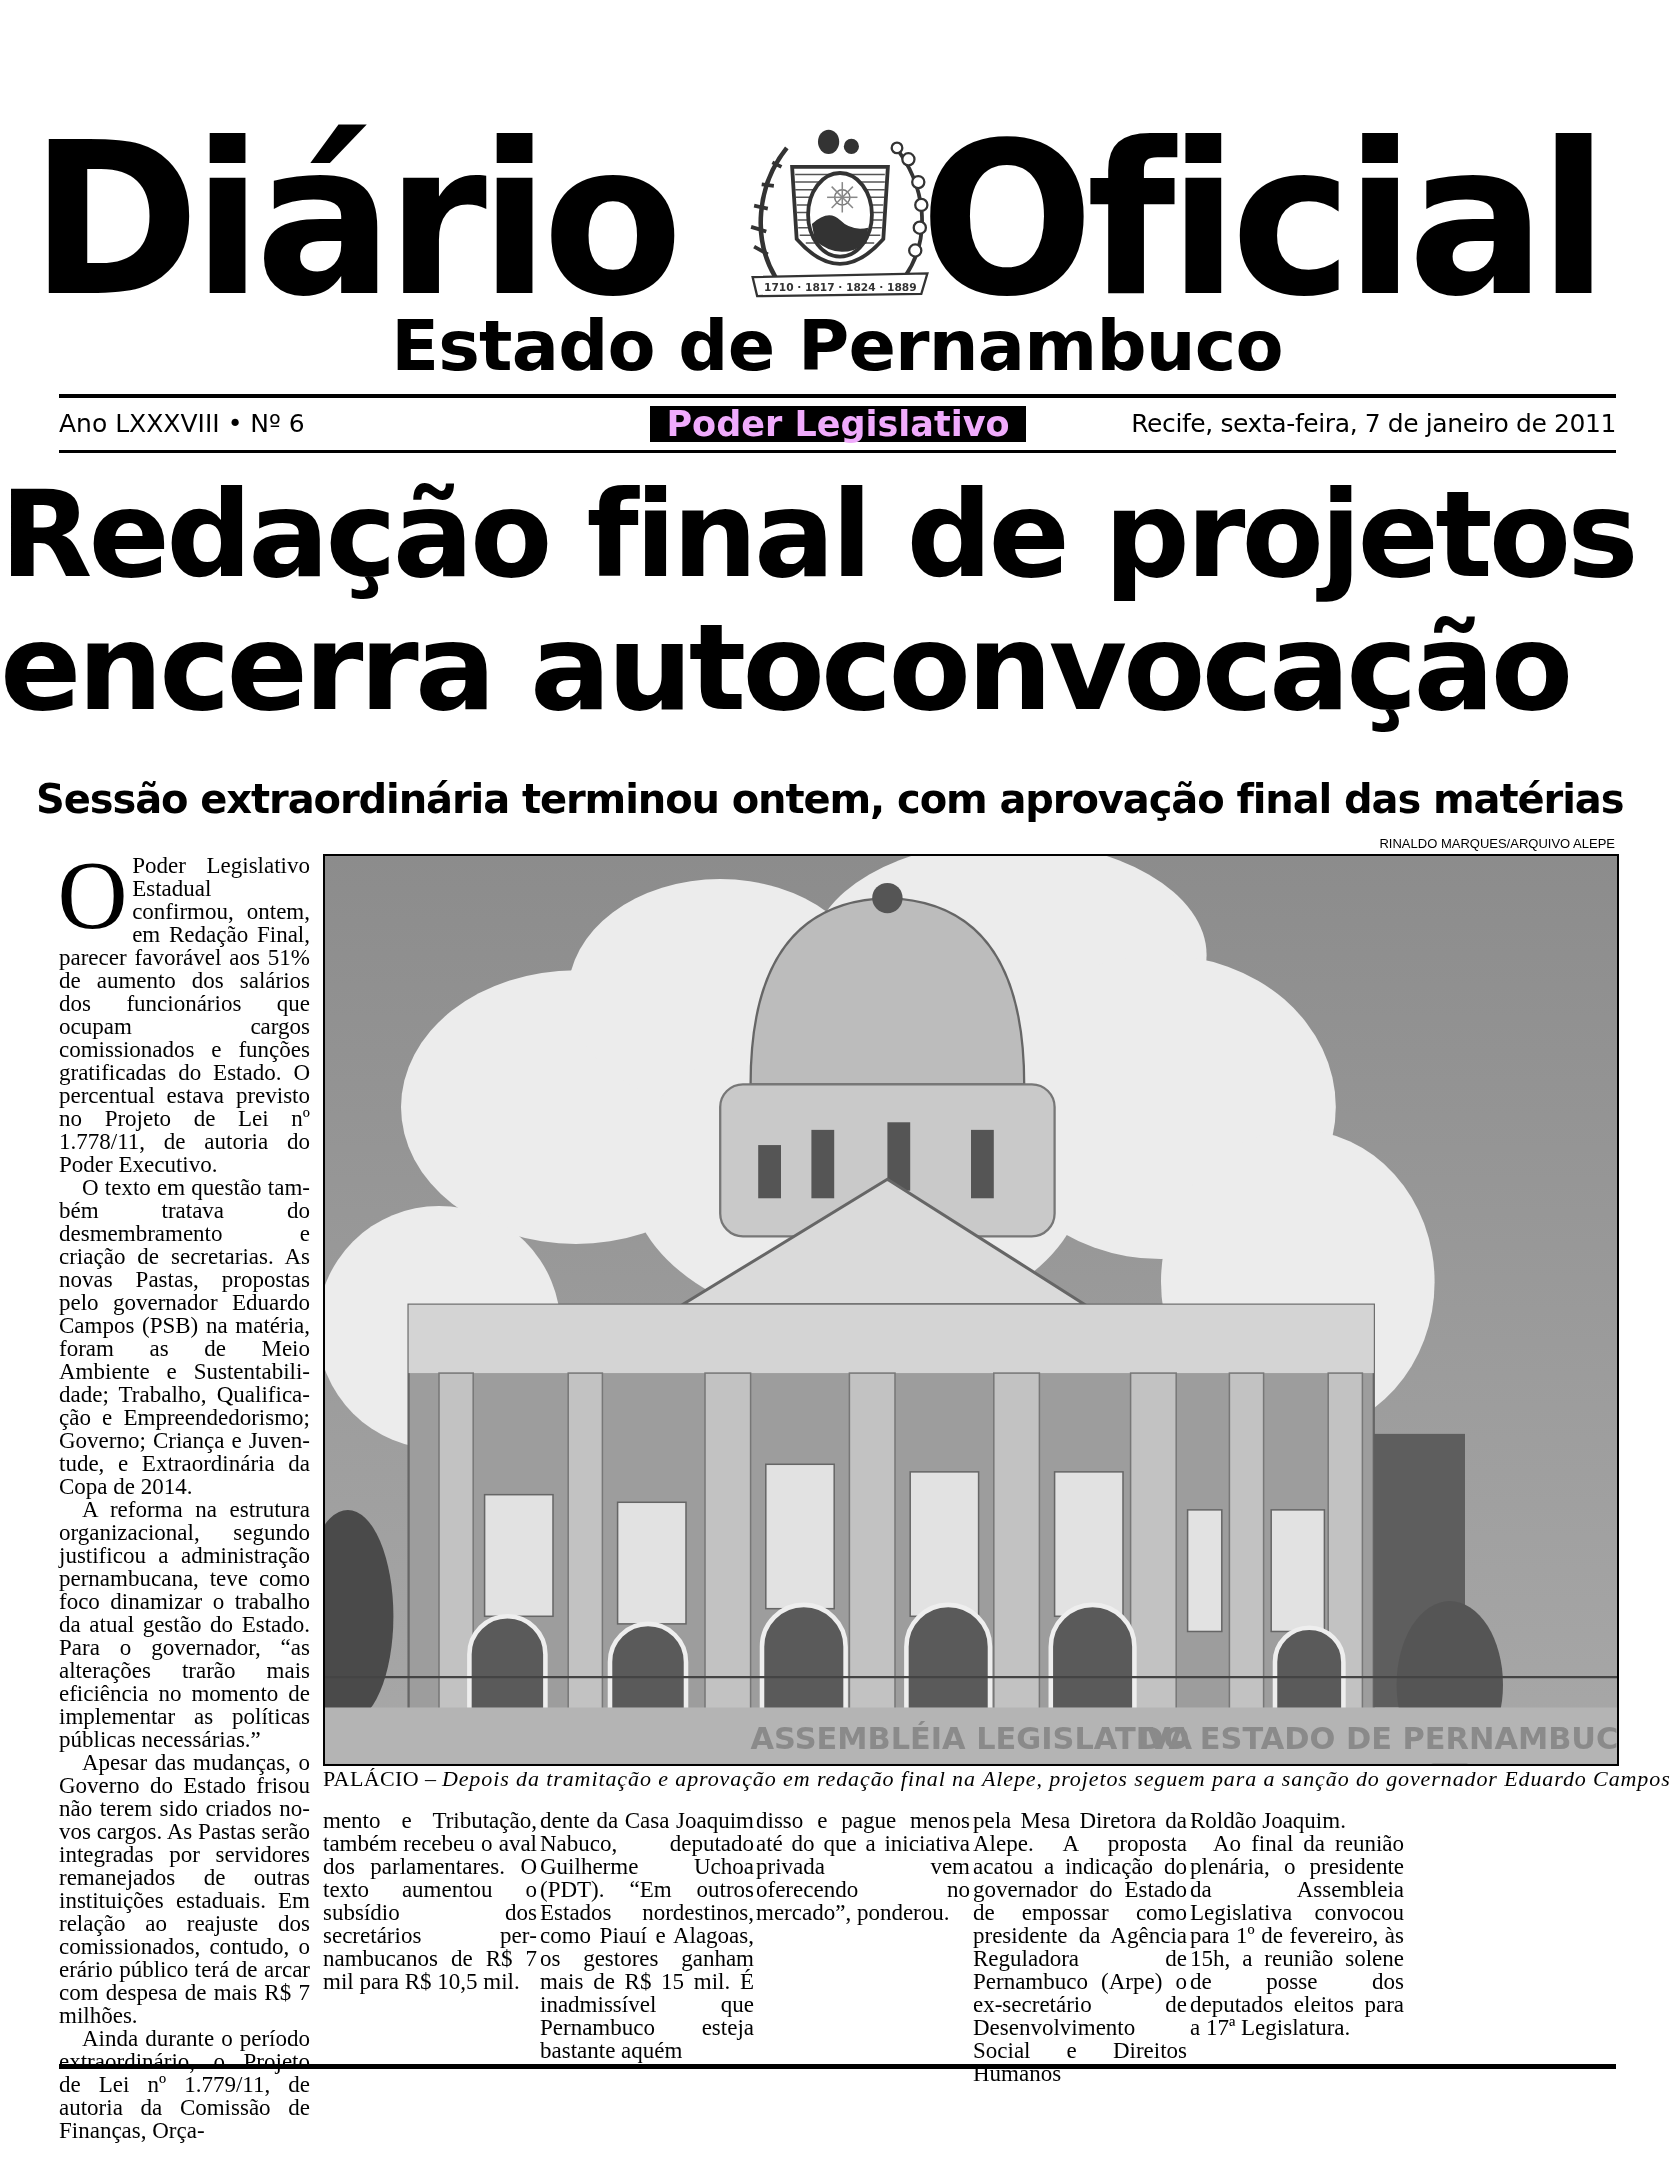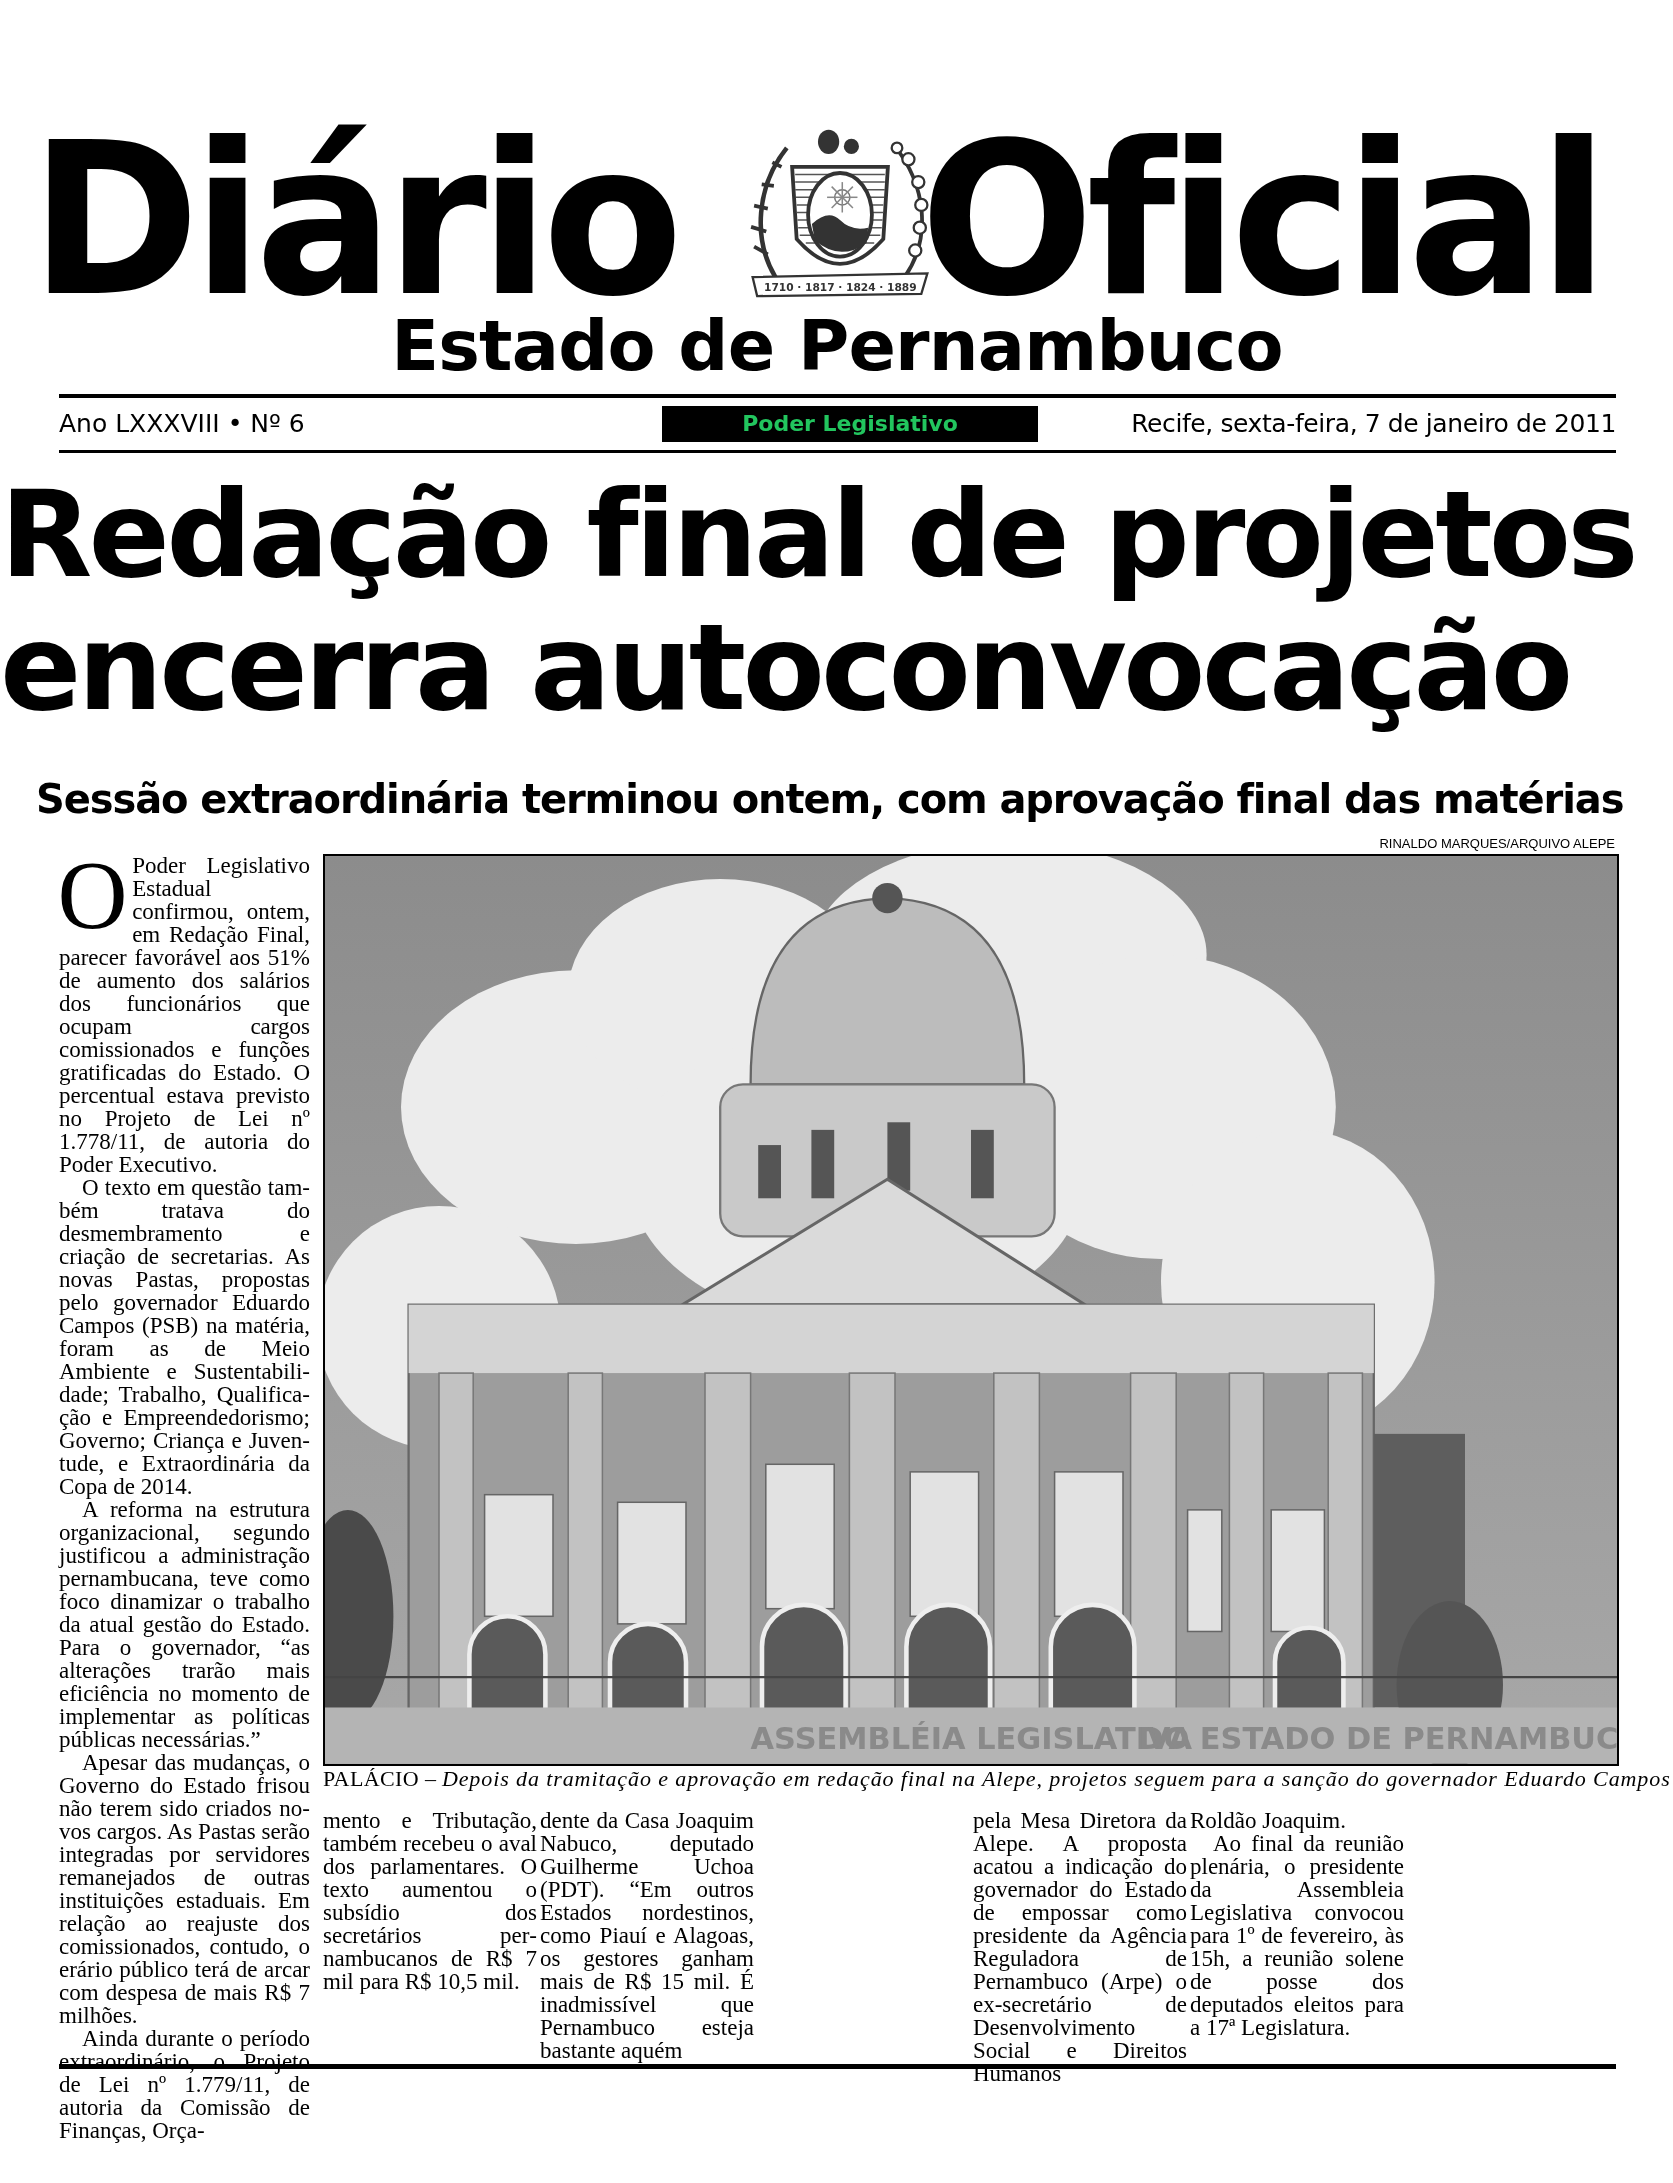--- a/index.html
+++ b/index.html
@@ -14,22 +14,22 @@
   .emblem { position: absolute; left: 745px; top: 125px; width: 190px; height: 175px; }
   .subtitle { position: absolute; left: 0; top: 304px; width: 1674px; text-align: center;
               font-family: "DejaVu Sans", sans-serif; font-weight: bold; font-size: 70px; line-height: 84px; letter-spacing: -0.8px; }
 
   .rule { position: absolute; left: 59px; width: 1557px; background: #000; }
   .rule-top { top: 394px; height: 3.8px; }
   .rule-mid { top: 450px; height: 3px; }
 
   .infobar { position: absolute; left: 59px; top: 403px; width: 1557px; height: 43px; }
   .info-left { position: absolute; left: 0; top: 6px; font-family: "DejaVu Sans", sans-serif; font-size: 25px; line-height: 30px; }
-  .info-center { position: absolute; left: 591px; top: 3px; width: 376px; height: 36px; background: #000; color: #22c55e;
-                 font-family: "DejaVu Sans", sans-serif; font-weight: bold; font-size: 22px; line-height: 36px; text-align: center; margin-left: 12px; }
+  .info-center { position: absolute; left: 591px; top: 3px; width: 376px; height: 36px; background: #000; color: #f0abfc;
+                 font-family: "DejaVu Sans", sans-serif; font-weight: bold; font-size: 35px; line-height: 36px; text-align: center; }
   .info-right { position: absolute; right: 0; top: 6px; font-family: "DejaVu Sans", sans-serif; font-size: 25px; line-height: 30px; letter-spacing: -0.4px; }
 
   
   .headline { position: absolute; left: 0; top: 468px; width: 1674px; text-align: left;
               font-family: "DejaVu Sans", sans-serif; font-weight: bold; font-size: 120px; line-height: 133px; letter-spacing: -3.8px; }
   .deck { position: absolute; left: 0; top: 775px; width: 1674px; text-align: left;
           font-family: "DejaVu Sans", sans-serif; font-weight: bold; font-size: 40px; line-height: 49px; letter-spacing: -1.1px; padding-left: 36px; }
 
   
   .credit { position: absolute; right: 59px; top: 836px; font-family: "Liberation Sans", sans-serif; font-size: 13px; letter-spacing: 0px; }
@@ -221,20 +221,21 @@
     <p>Ainda durante o período extraordinário, o Projeto de Lei nº 1.779/11, de autoria da Comissão de Finanças, Orça-</p>
   </div>
 
   <div class="col col-b col-2">
     <p class="noindent">mento e Tributação, também recebeu o aval dos parlamen­tares. O texto aumentou o subsídio dos secretários per­nambucanos de R$ 7 mil para R$ 10,5 mil.</p>
   </div>
   <div class="col col-b col-3">
     <p class="noindent">dente da Casa Joaquim Na­buco, deputado Guilherme Uchoa (PDT). “Em outros Estados nordestinos, como Piauí e Alagoas, os gestores ganham mais de R$ 15 mil. É inadmissível que Pernam­buco esteja bastante aquém</p>
   </div>
   <div class="col col-b col-4">
+    <p class="noindent">disso e pague menos até do que a iniciativa privada vem oferecendo no mercado”, ponderou.</p>
   </div>
   <div class="col col-b col-5">
     <p class="noindent">pela Mesa Diretora da Alepe. A proposta acatou a indica­ção do governador do Estado de empossar como presiden­te da Agência Reguladora de Pernambuco (Arpe) o ex-se­cretário de Desenvolvimento Social e Direitos Humanos</p>
   </div>
   <div class="col col-b col-6">
     <p class="noindent">Roldão Joaquim.</p>
     <p>Ao final da reunião ple­nária, o presidente da Assem­bleia Legislativa convocou para 1º de fevereiro, às 15h, a reunião solene de posse dos deputados eleitos para a 17ª Legislatura.</p>
   </div>
 </article>
 

